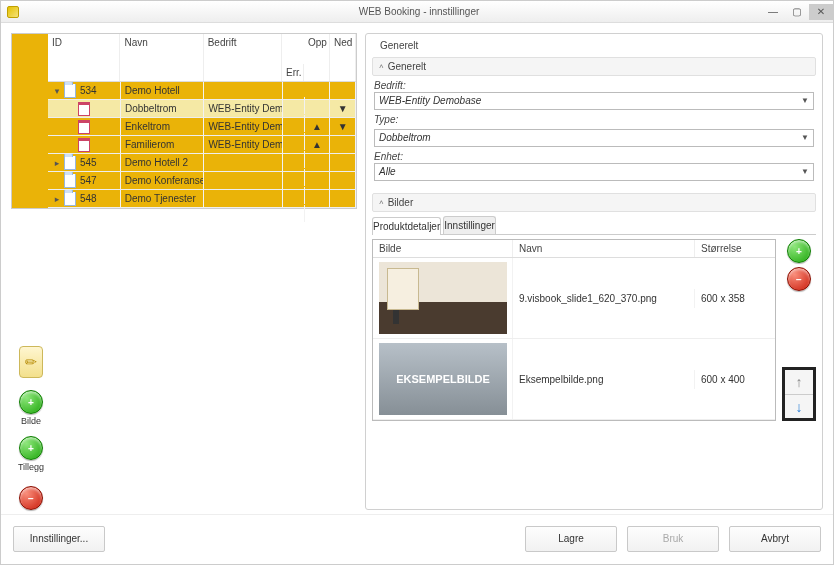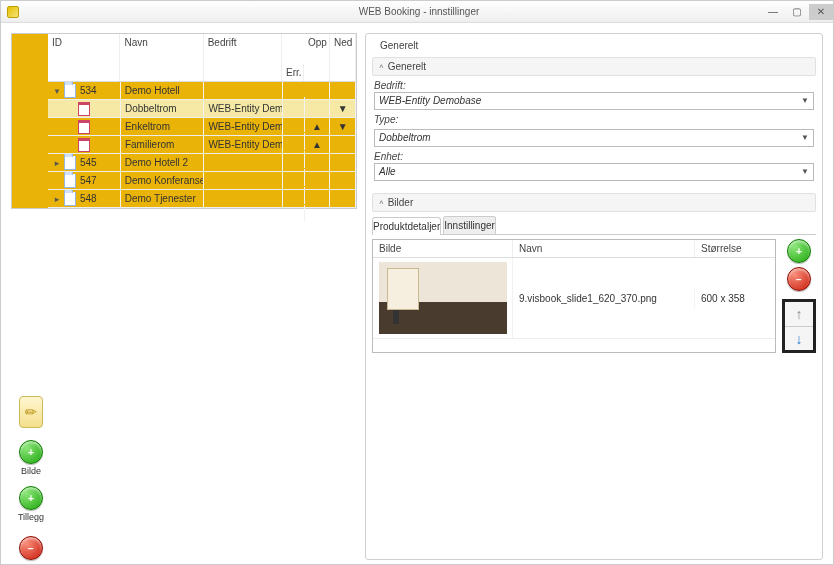--- a/index.html
+++ b/index.html
@@ -259,20 +259,27 @@
               <div class="colStr">Størrelse</div>
             </div>
             <div id="img-body">
                 <div class="img-row">
                   <div class="colBilde">
                     <div class="thumb room"></div>
                   </div>
                   <div class="colNavn">9.visbook_slide1_620_370.png</div>
                   <div class="colStr">600 x 358</div>
                 </div>
+                <div class="img-row">
+                  <div class="colBilde">
+                    <div class="thumb sample">EKSEMPELBILDE</div>
+                  </div>
+                  <div class="colNavn">Eksempelbilde.png</div>
+                  <div class="colStr">600 x 400</div>
+                </div>
               </div>
           </div>
           <div class="img-side">
             <div class="round-btn btn-green">+</div>
             <div class="round-btn btn-red">−</div>
             <div class="spacer"></div>
             <div class="sort-box">
               <div class="sort-btn">
                   <span class="arr-up">↑</span>
                 </div>
@@ -281,14 +288,21 @@
                 </div>
             </div>
           </div>
         </div>
 
       </div>
     </div>
 
   </div>
 
+  <div class="footer">
+    <div class="foot-btn">Innstillinger...</div>
+    <div style="flex:1"></div>
+    <div class="foot-btn">Lagre</div>
+    <div class="foot-btn disabled">Bruk</div>
+    <div class="foot-btn">Avbryt</div>
+  </div>
 
 </div>
 
 </body></html>

